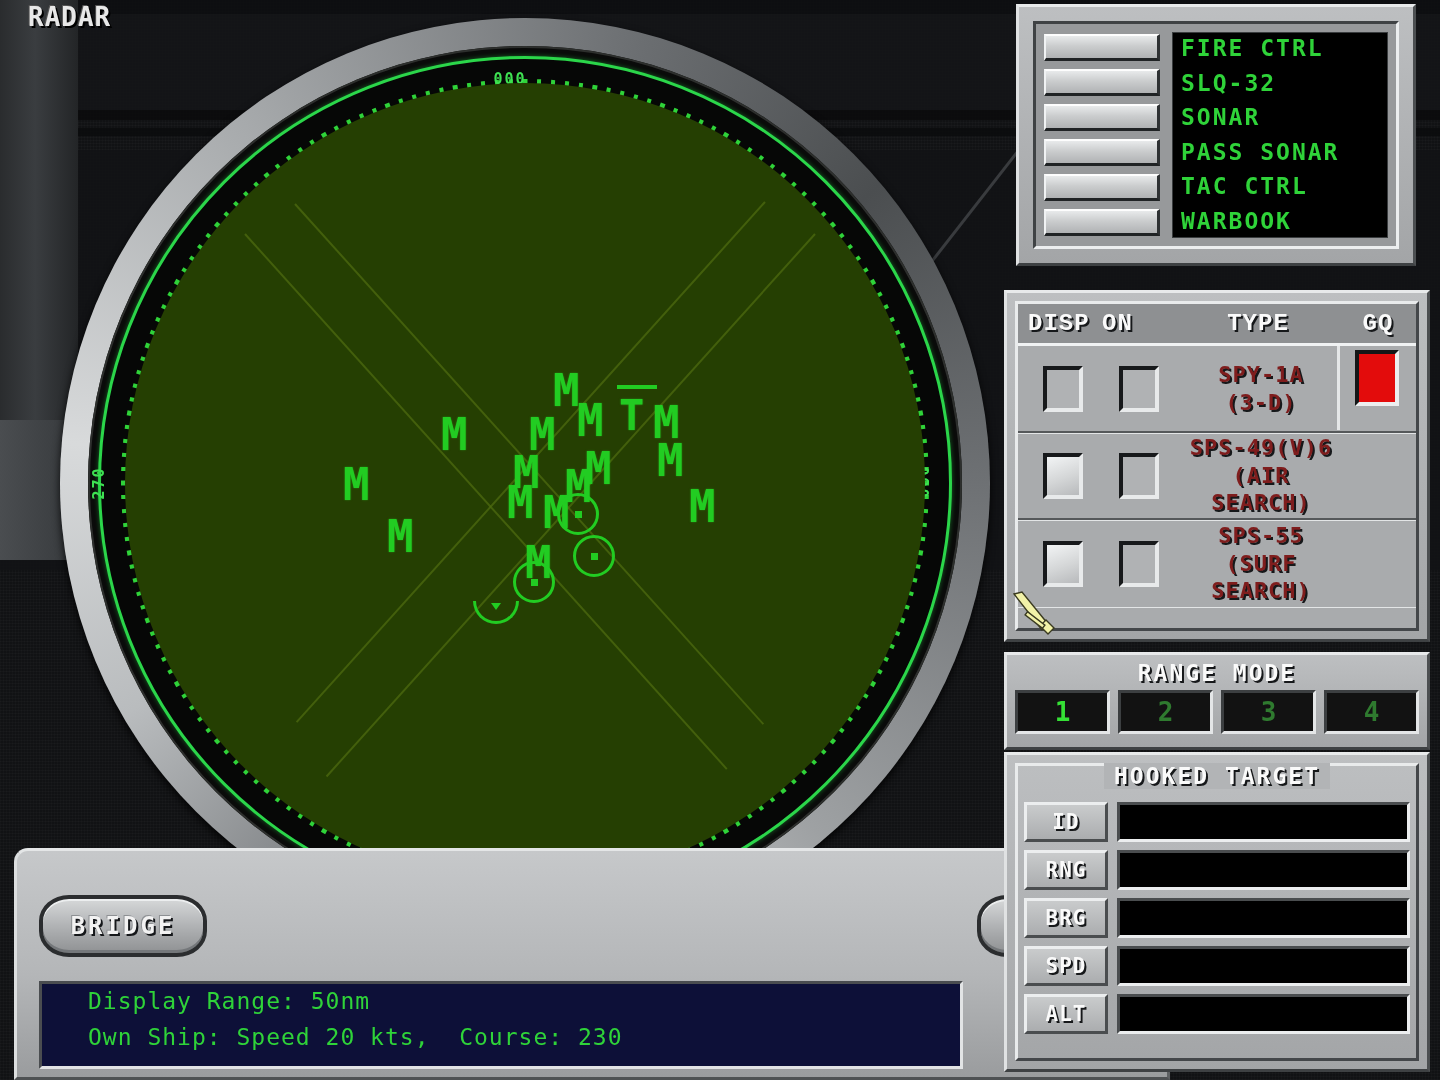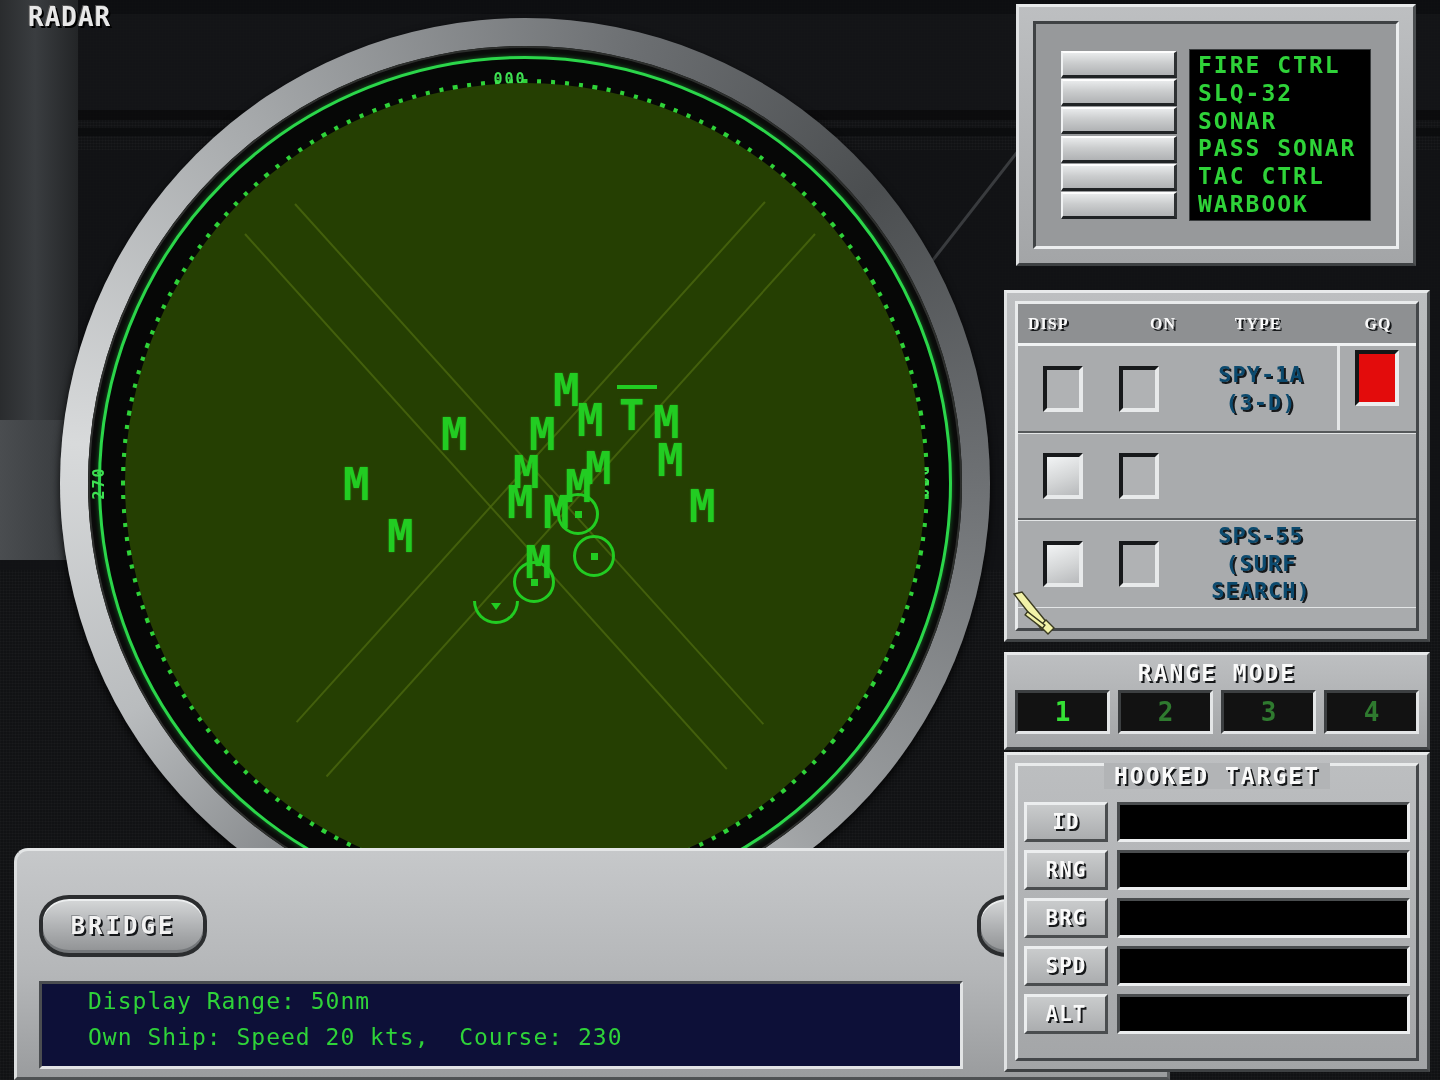--- a/index.html
+++ b/index.html
@@ -217,21 +217,21 @@
   
   #menu-panel {
     position: absolute; left: 26px; top: 4px;
     width: 400px; height: 262px;
     padding: 14px;
   }
   #menu-inner {
     width: 100%; height: 100%;
     background: #97999b;
     display: flex;
-    padding: 25px;
+    padding: 8px;
     border-top: 3px solid #3f4244;
     border-left: 3px solid #3f4244;
     border-right: 3px solid #eceeef;
     border-bottom: 3px solid #eceeef;
     justify-content: center;
   }
   #menu-keys {
     width: 116px; display: flex; flex-direction: column;
     justify-content: space-between; padding: 2px 0;
   }
@@ -281,23 +281,23 @@
     height: 42px;
     background: #8e9092;
     border-bottom: 3px solid #f0f2f3;
     padding-left: 6px;
   }
   .col-disp { width: 78px; }
   .col-on   { width: 74px; }
   .col-type { flex: 1; text-align: center; }
   .col-gq   { width: 76px; text-align: center; }
   .head-txt {
-    color: #fafafa; font-size: 16px; font-weight: bold; letter-spacing: 1px;
+    color: #fafafa; font-size: 24px; font-weight: bold; letter-spacing: 1px;
     text-shadow: 2px 2px 0 #16181a;
-    font-family: Liberation Serif, serif;
+    font-family: Liberation Mono, monospace;
   }
   .sensor-row {
     display: flex; align-items: center;
     height: 87px;
     border-bottom: 2px solid #55585a;
     box-shadow: 0 1px 0 #e3e5e6;
     padding-left: 6px;
   }
   .chk {
     width: 40px; height: 46px;
@@ -306,21 +306,21 @@
     border-left: 4px solid #17191b;
     border-right: 4px solid #e8eaeb;
     border-bottom: 4px solid #e8eaeb;
     cursor: pointer;
     margin: 0 auto;
   }
   .chk.on {
     background: linear-gradient(160deg,#f2f4f5 0%,#d4d6d7 55%,#b8babc 100%);
   }
   .sensor-type {
-    color: #0c4a6e; font-size: 22px; font-weight: bold;
+    color: #7f1d1d; font-size: 22px; font-weight: bold;
     letter-spacing: 1px; line-height: 1.25; text-align: center;
     text-shadow: 2px 2px 0 #16181a;
     font-family: "DejaVu Sans Mono", monospace;
   }
   #gq-lamp {
     width: 44px; height: 56px;
     background: #e30c0c;
     border-top: 4px solid #141617;
     border-left: 4px solid #141617;
     border-right: 4px solid #eceeef;
@@ -683,21 +683,21 @@
           </div>
       </div>
     </div>
 
     <div id="sensor-panel" class="bevel-out">
       <div id="sensor-inner">
         <div id="sensor-head">
           <div class="col-disp" style="text-align:left;padding-left:4px">
             <span class="head-txt">DISP</span>
           </div>
-          <div class="col-on" style="text-align:right">
+          <div class="col-on" style="text-align:left">
             <span class="head-txt">ON</span>
           </div>
           <div class="col-type">
             <span class="head-txt">TYPE</span>
           </div>
           <div class="col-gq">
             <span class="head-txt">GQ</span>
           </div>
         </div>
         <div id="sensor-rows">
@@ -715,20 +715,26 @@
                 </div>
               </div>
             </div>
             <div class="sensor-row">
               <div class="col-disp">
                 <div class="chk on"></div>
               </div>
               <div class="col-on">
                 <div class="chk"></div>
               </div>
+              <div class="col-type" style="padding-right: 70px;">
+                <div class="sensor-type">
+                  <div>SPS-49(V)6</div>
+                  <div>(AIR SEARCH)</div>
+                </div>
+              </div>
             </div>
             <div class="sensor-row" style="border-bottom: none;">
               <div class="col-disp">
                 <div class="chk on"></div>
               </div>
               <div class="col-on">
                 <div class="chk"></div>
               </div>
               <div class="col-type" style="padding-right: 70px;">
                 <div class="sensor-type">

